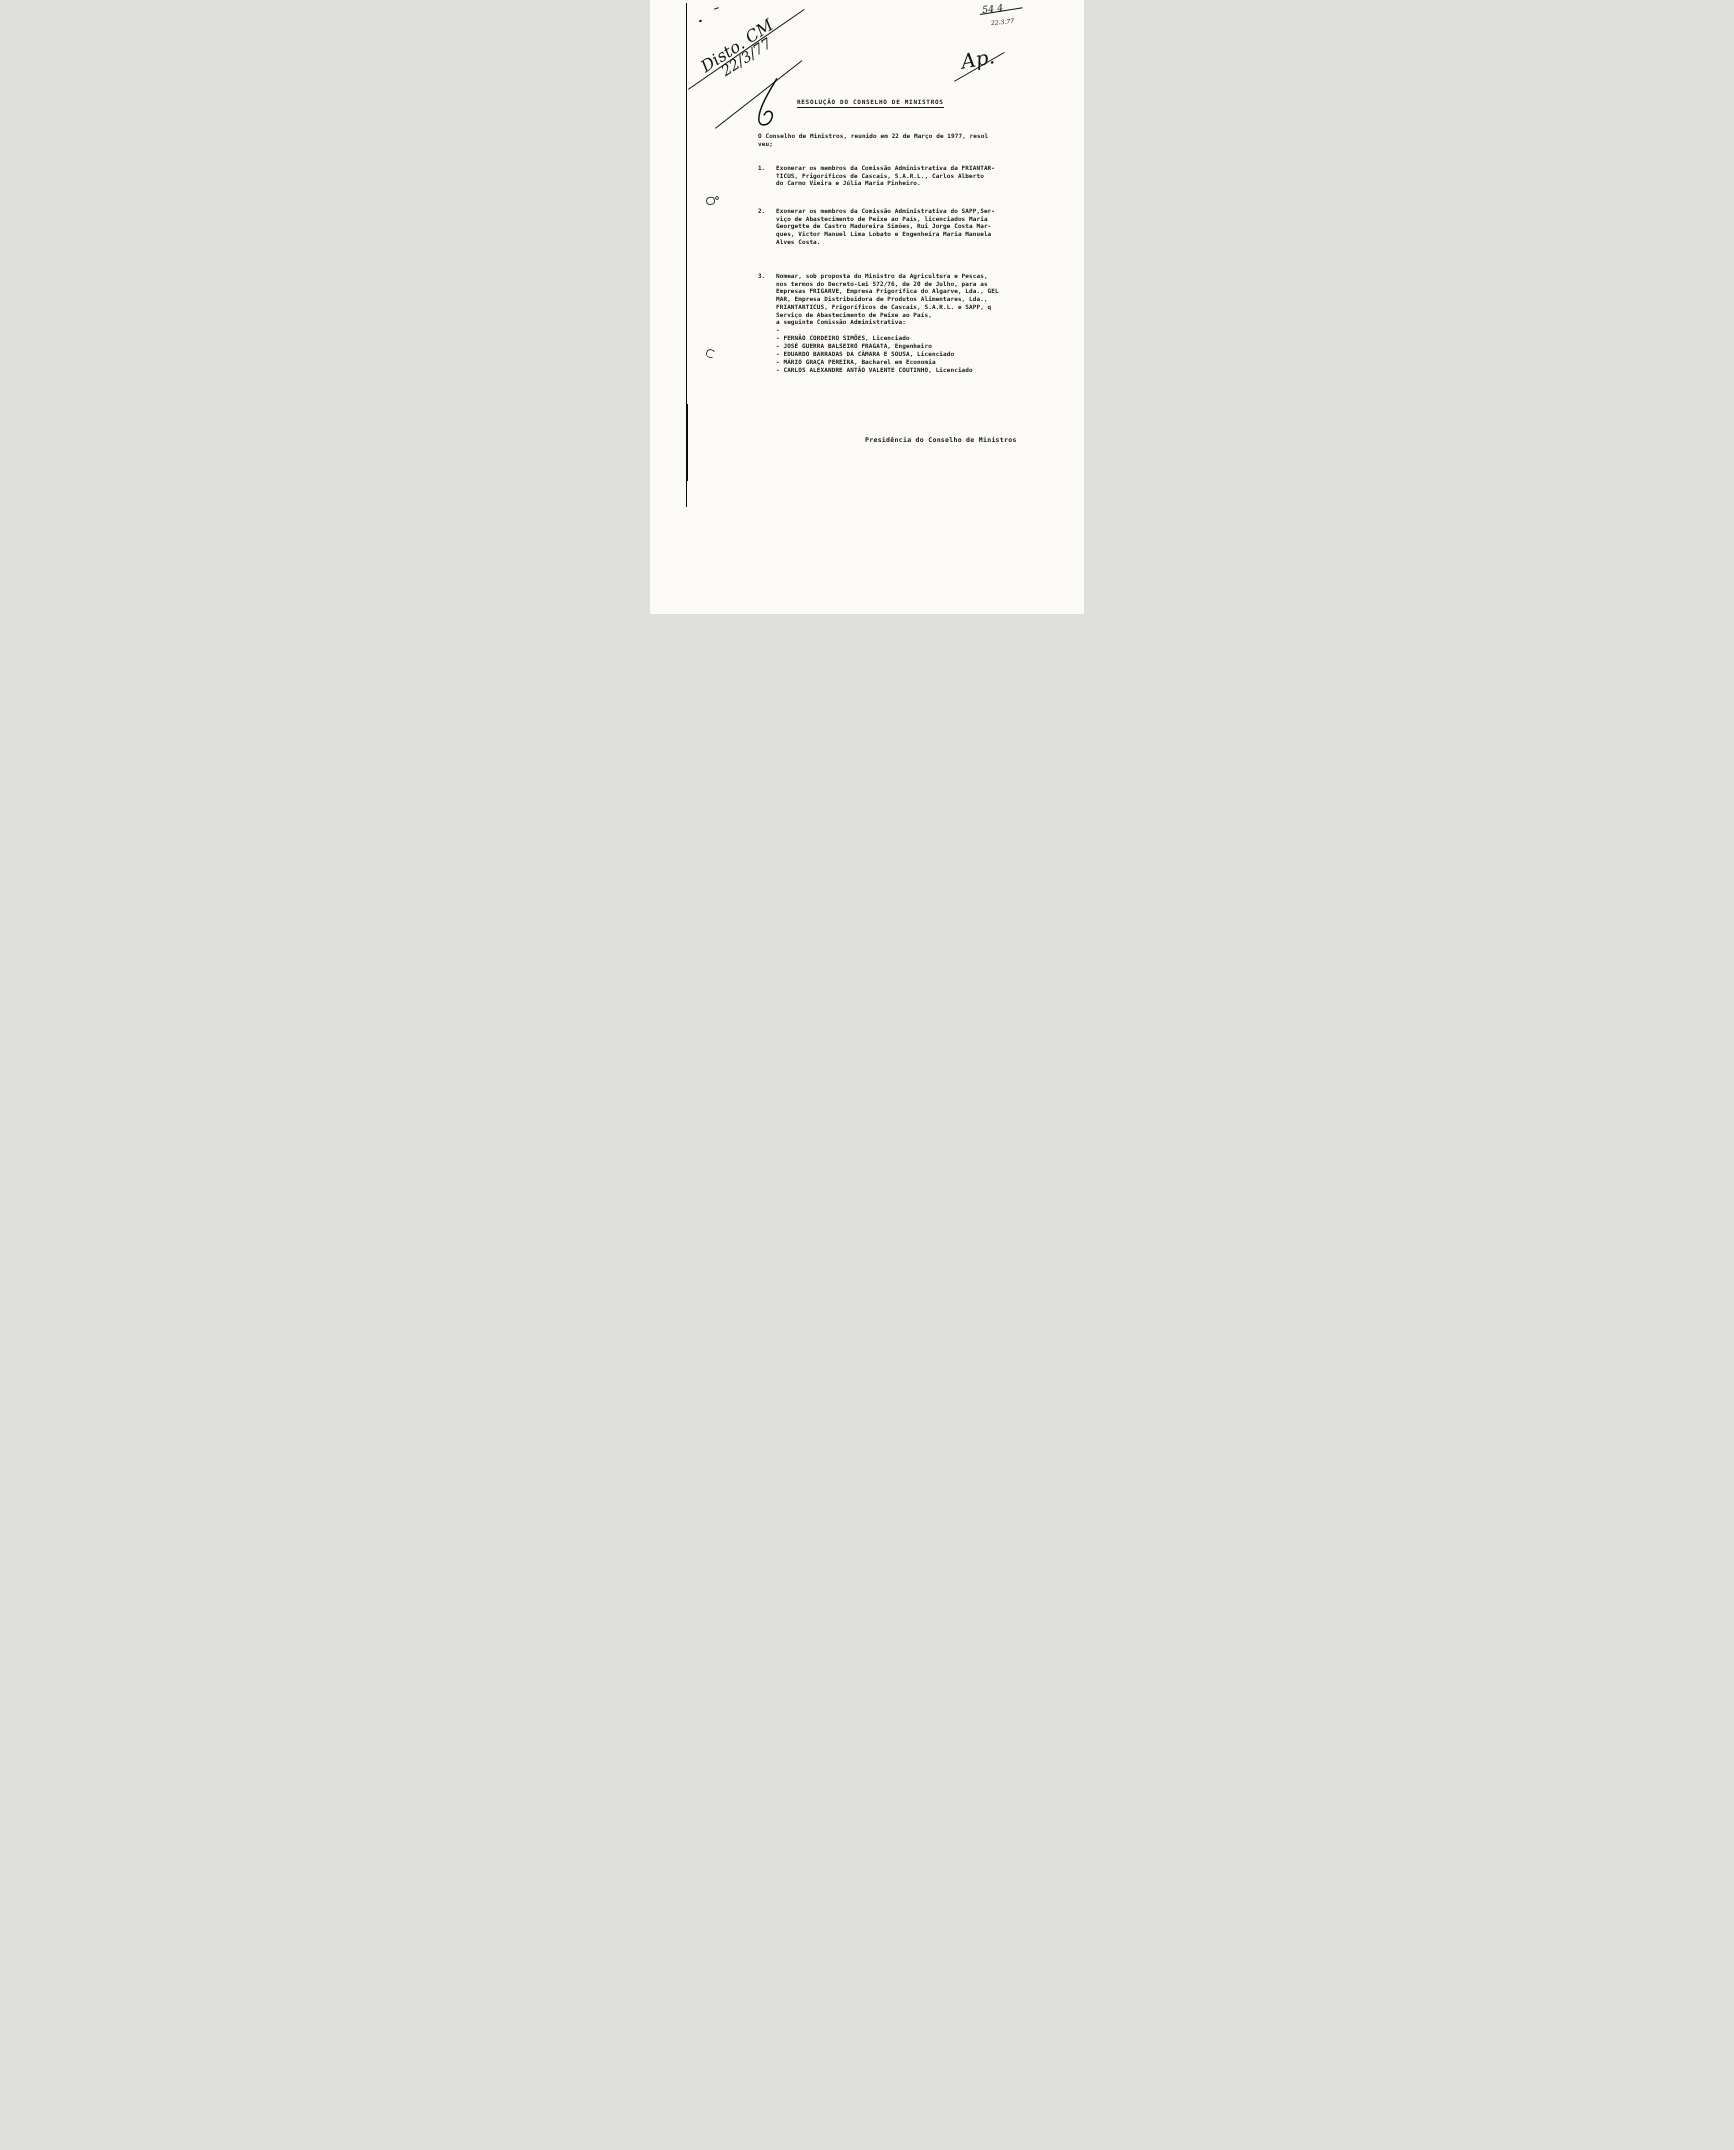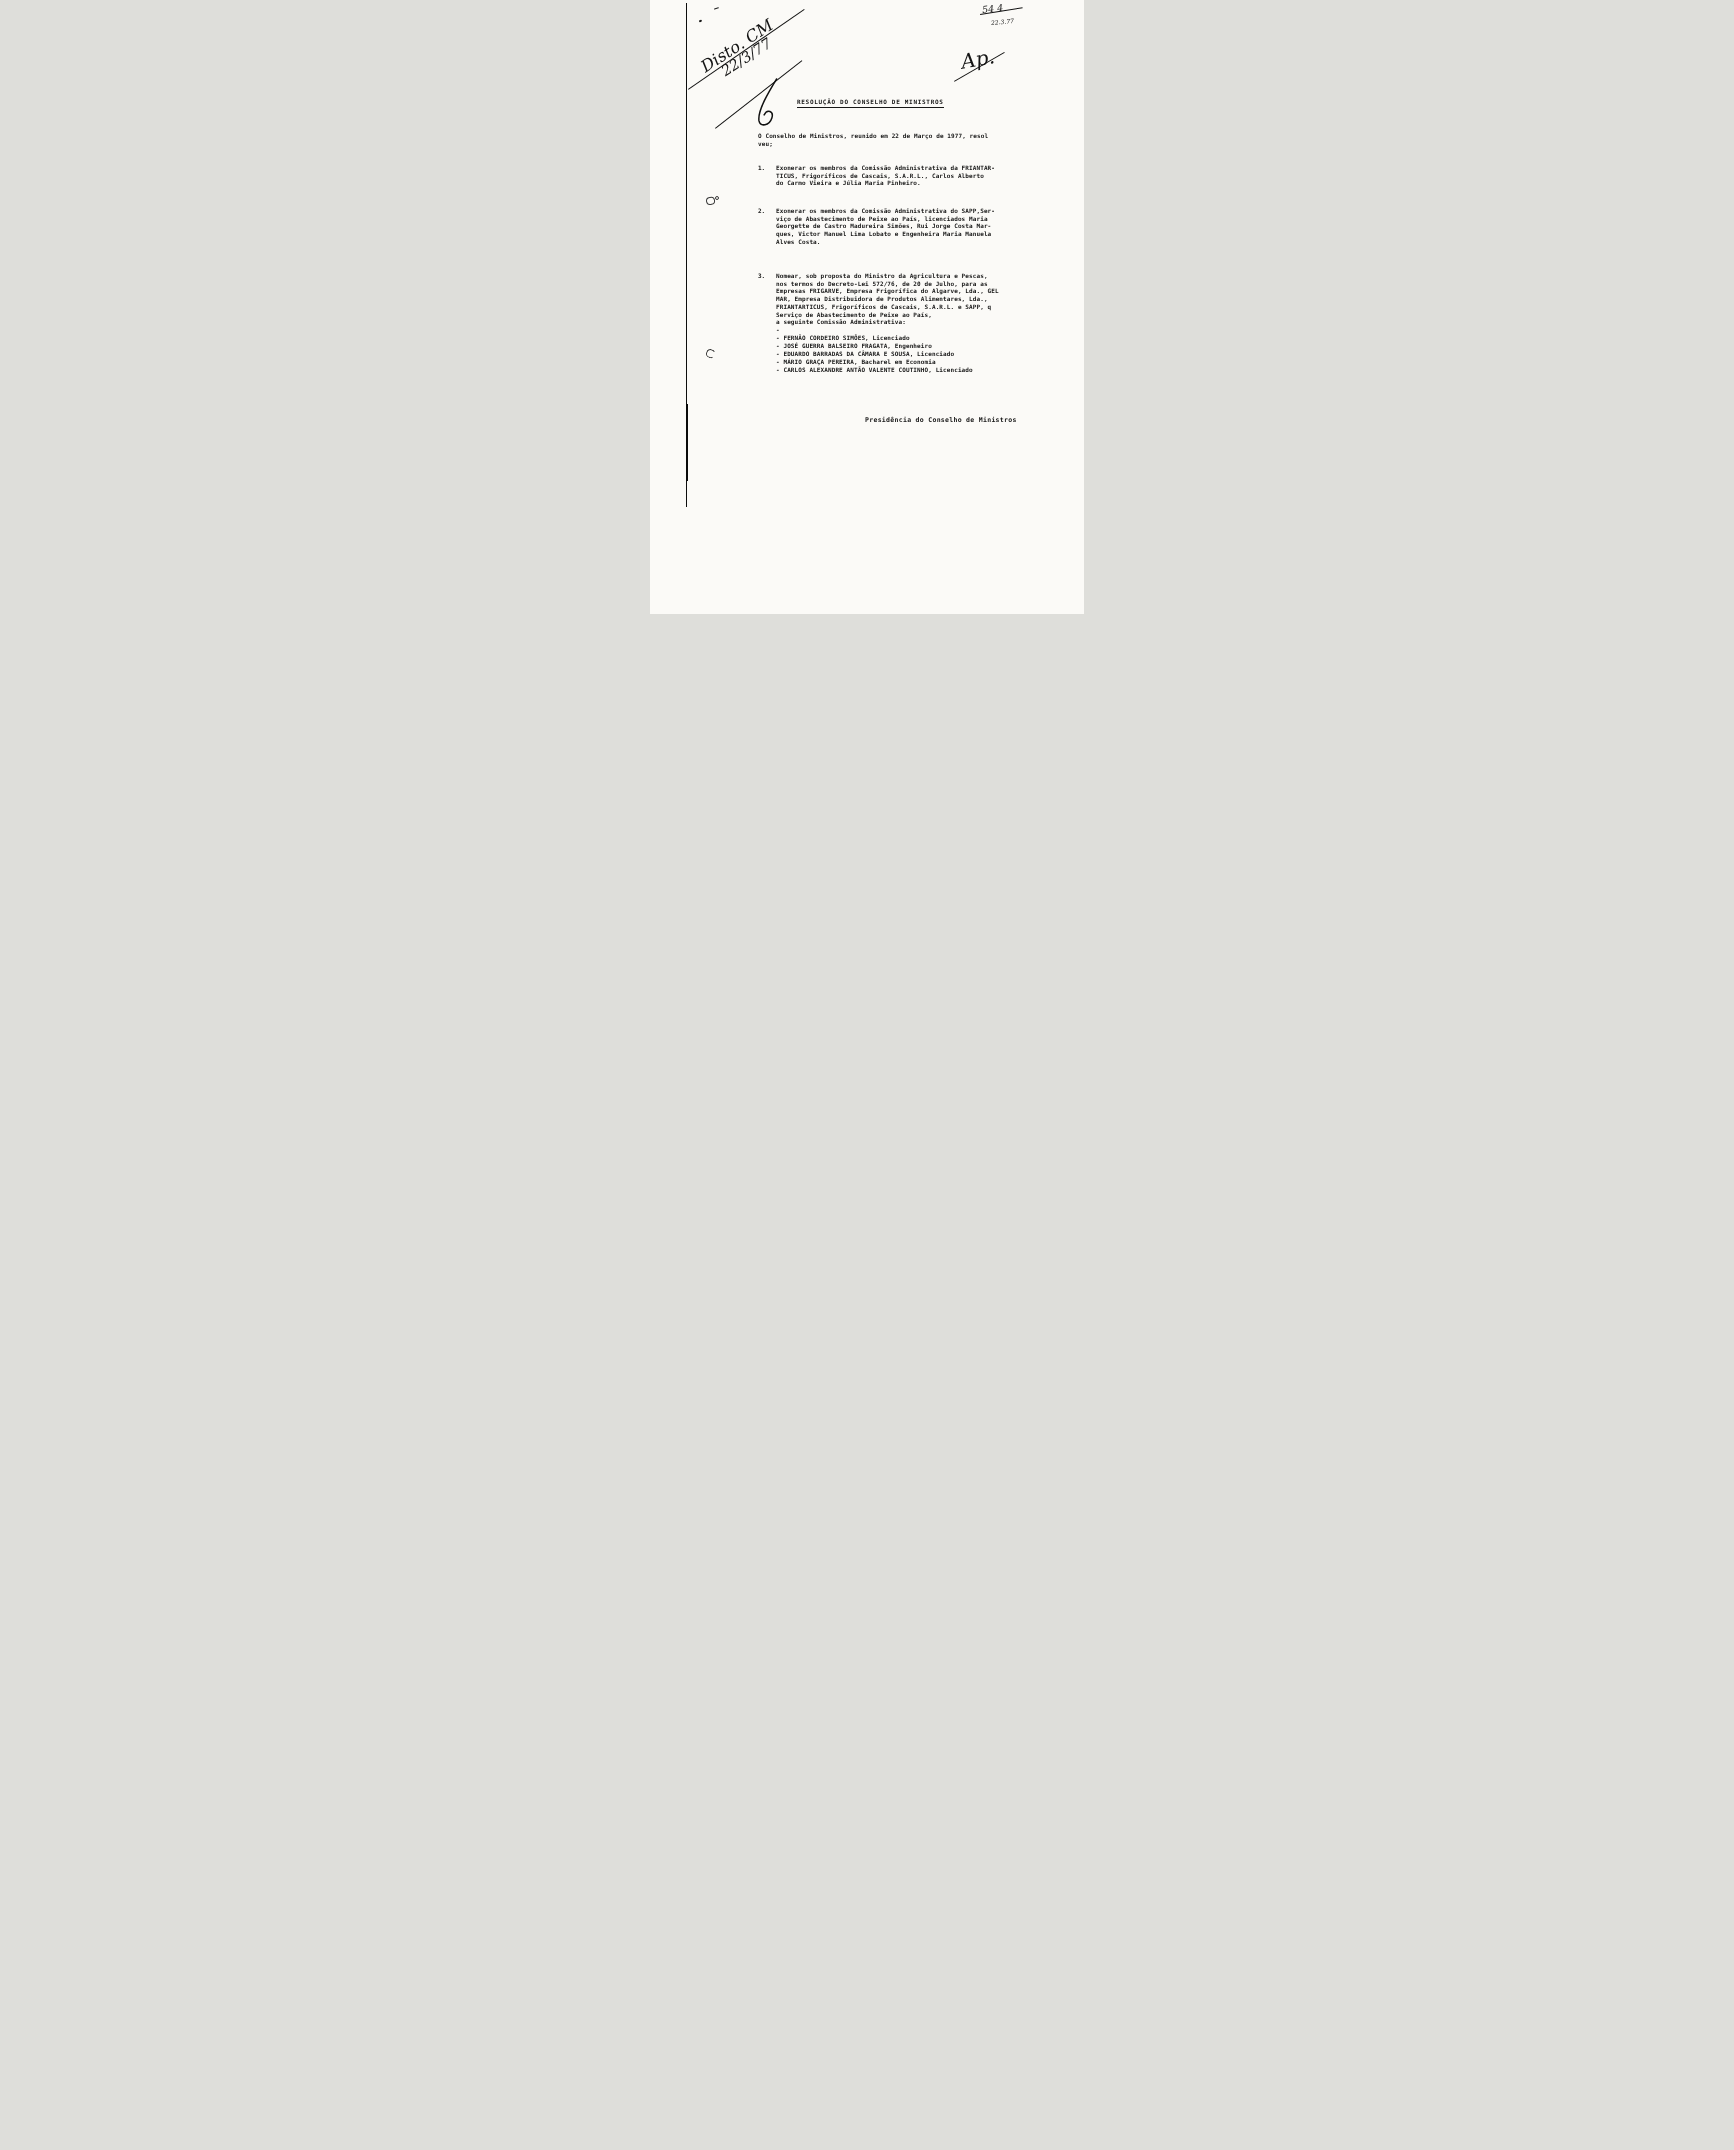--- a/index.html
+++ b/index.html
@@ -31,21 +31,21 @@
     white-space:nowrap;
   }
   .intro { position:absolute; left:108px; top:132px; width:241px; }
   .item  { position:absolute; display:flex; width:258px; }
   .item .num { flex:none; width:18px; font-weight:700; font-size:6px; line-height:7.7px; }
   #item1 { left:108px; top:164px; }
   #item2 { left:108px; top:207px; }
   #item3 { left:108px; top:272px; }
   .dash-line { line-height:7.7px; }
   .member { line-height:8.2px; }
-  .signature { position:absolute; left:215px; top:417px; font-size:6.5px; letter-spacing:0.3px; white-space:nowrap; }
+  .signature { position:absolute; left:215px; top:437px; font-size:6.5px; letter-spacing:0.3px; white-space:nowrap; }
 
   
   .vline { position:absolute; left:36px; top:3.4px; width:0.9px; height:504px; background:#0d0d0d; }
   .vline-thick { position:absolute; left:36px; top:404px; width:1.7px; height:77px; background:#0a0a0a; }
   .speck { position:absolute; background:#1c1c1c; border-radius:50%; }
   .speck-dot1 { left:49px; top:20px; width:3px; height:2.2px; transform:rotate(-20deg); }
   .speck-dash { left:64px; top:8.2px; width:4.7px; height:1.3px; border-radius:0.9px; transform:rotate(-18deg); }
   .margin-circle { position:absolute; left:56px; top:197px; width:6.5px; height:5.6px; border:0.9px solid #3a3a3a; border-radius:50%; transform:rotate(-12deg); }
   .margin-circle-dot { position:absolute; left:65px; top:196px; width:2.2px; height:2.2px; border:0.6px solid #3a3a3a; border-radius:50%; }
   .margin-c { position:absolute; left:56px; top:349px; width:6.5px; height:7.3px; border:0.9px solid #333; border-right-color:transparent; border-radius:50%; transform:rotate(18deg); }

